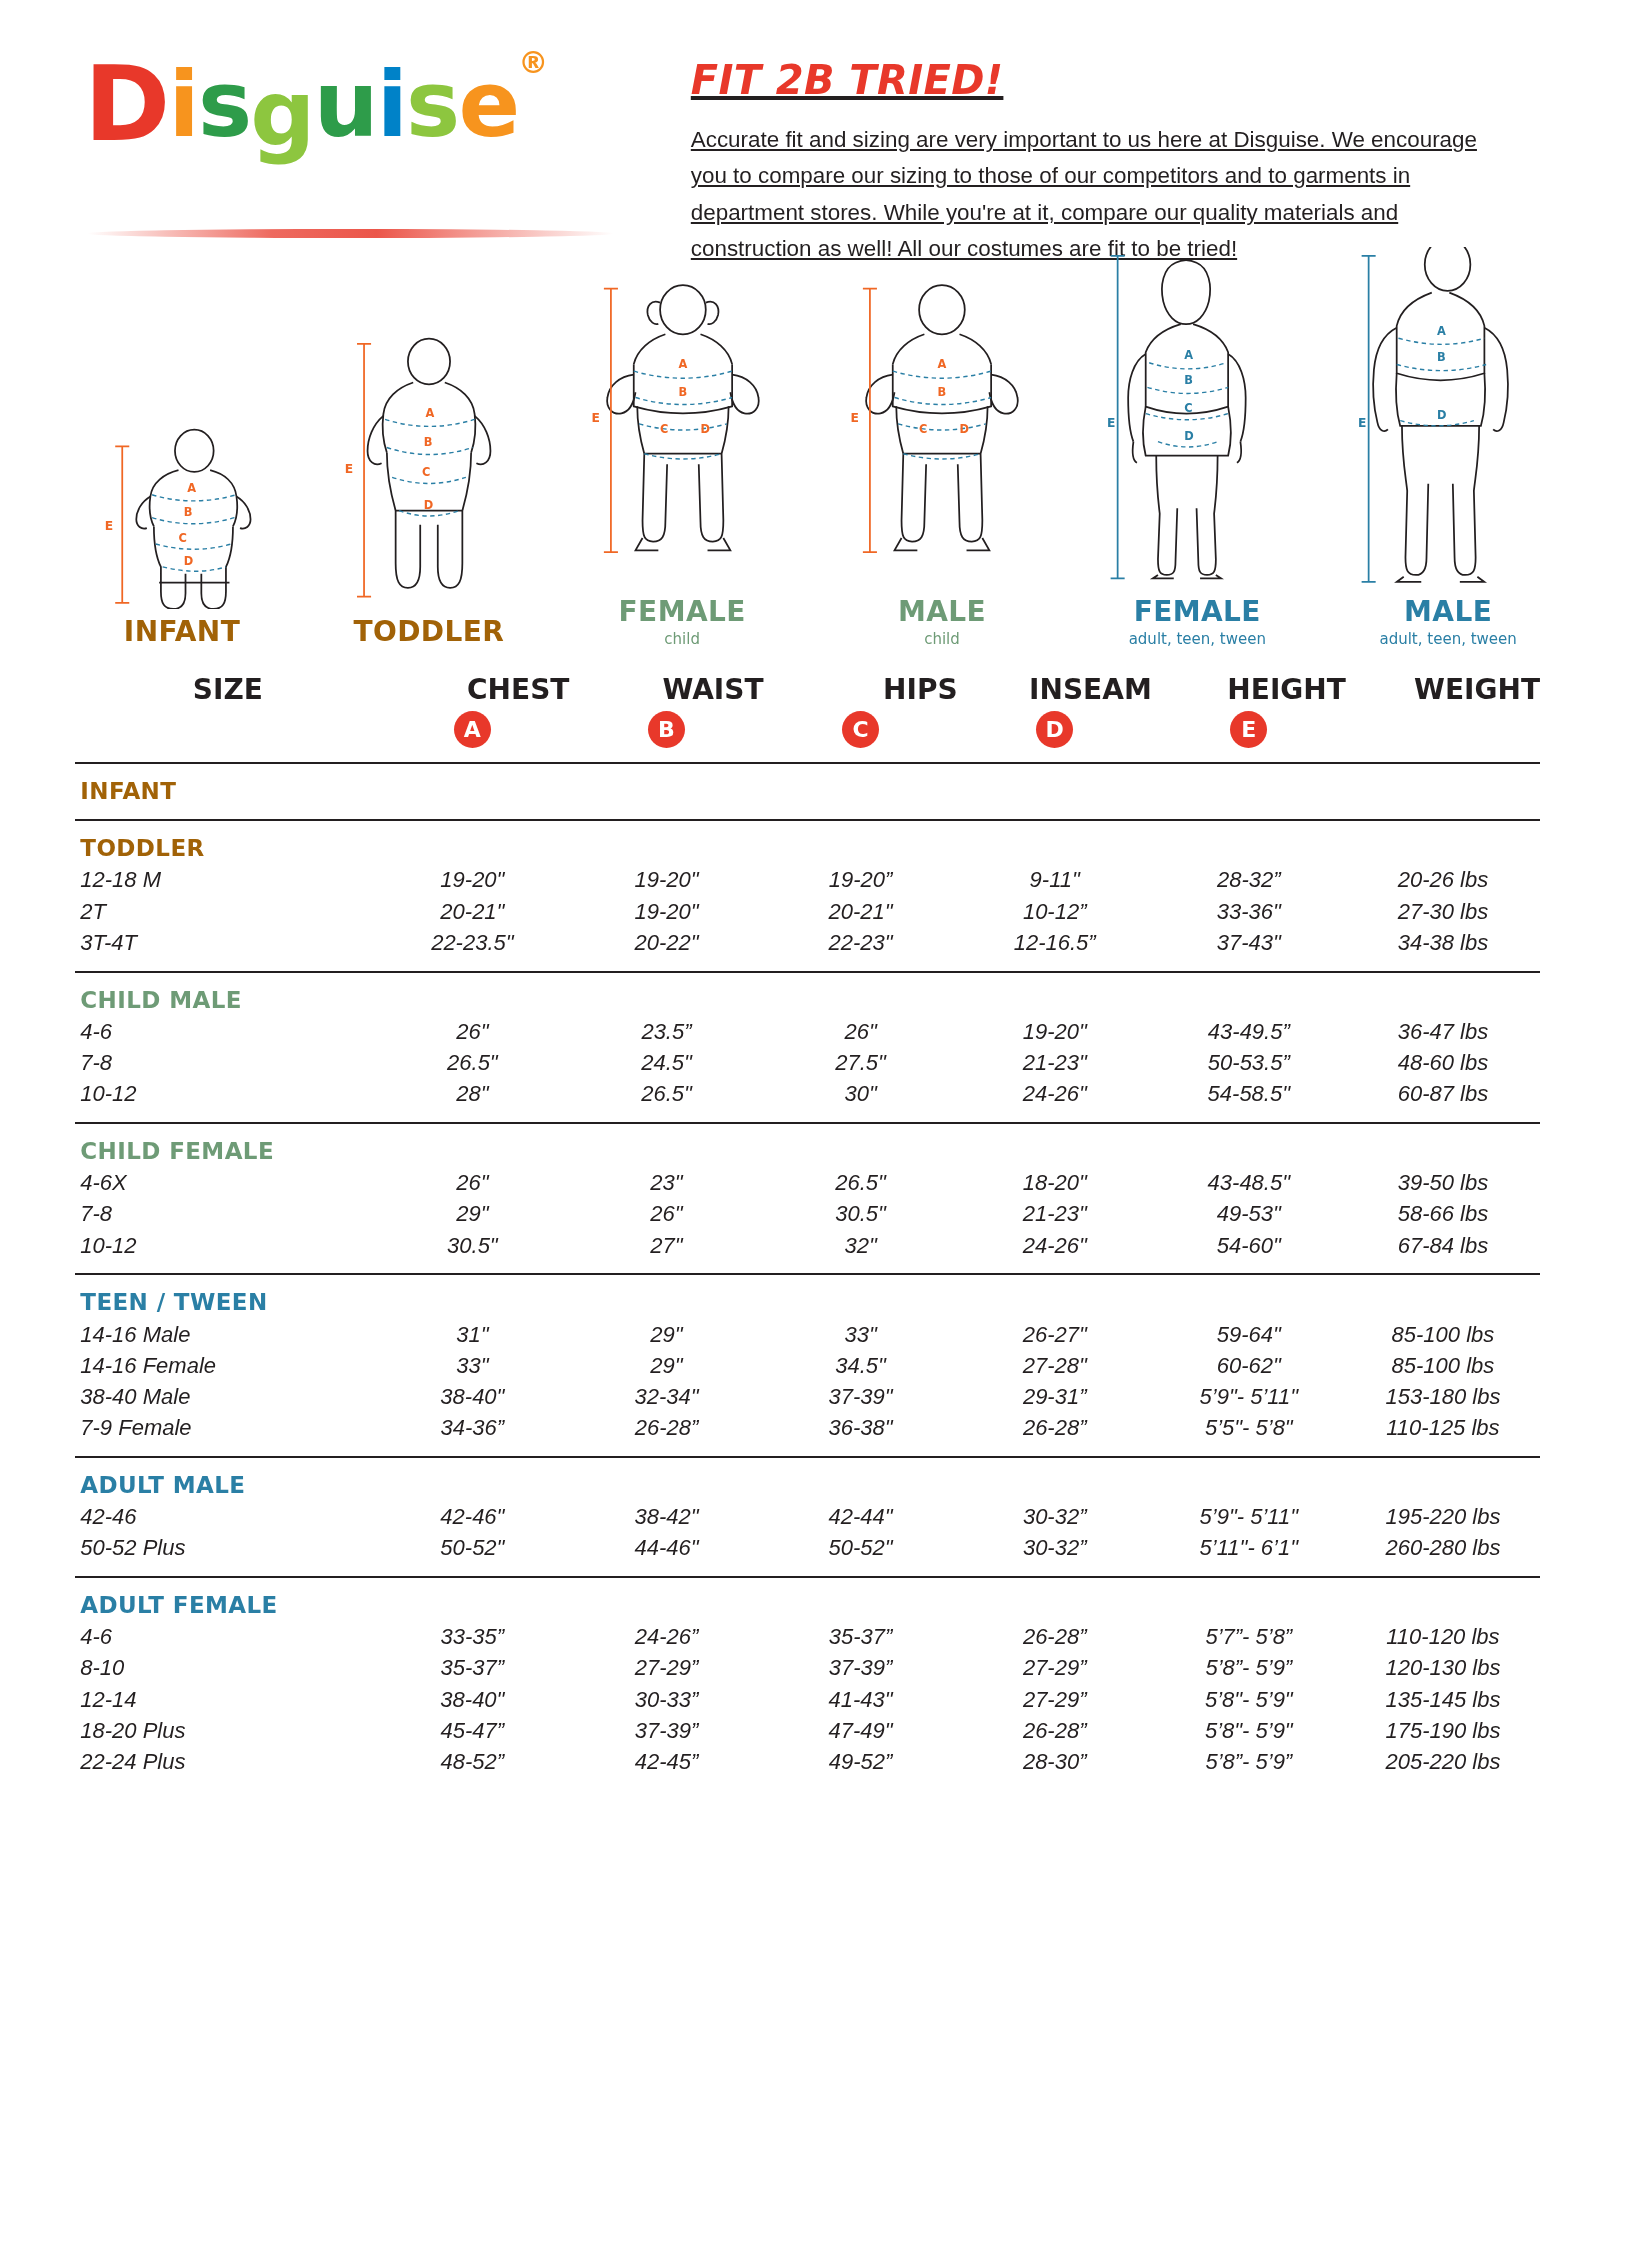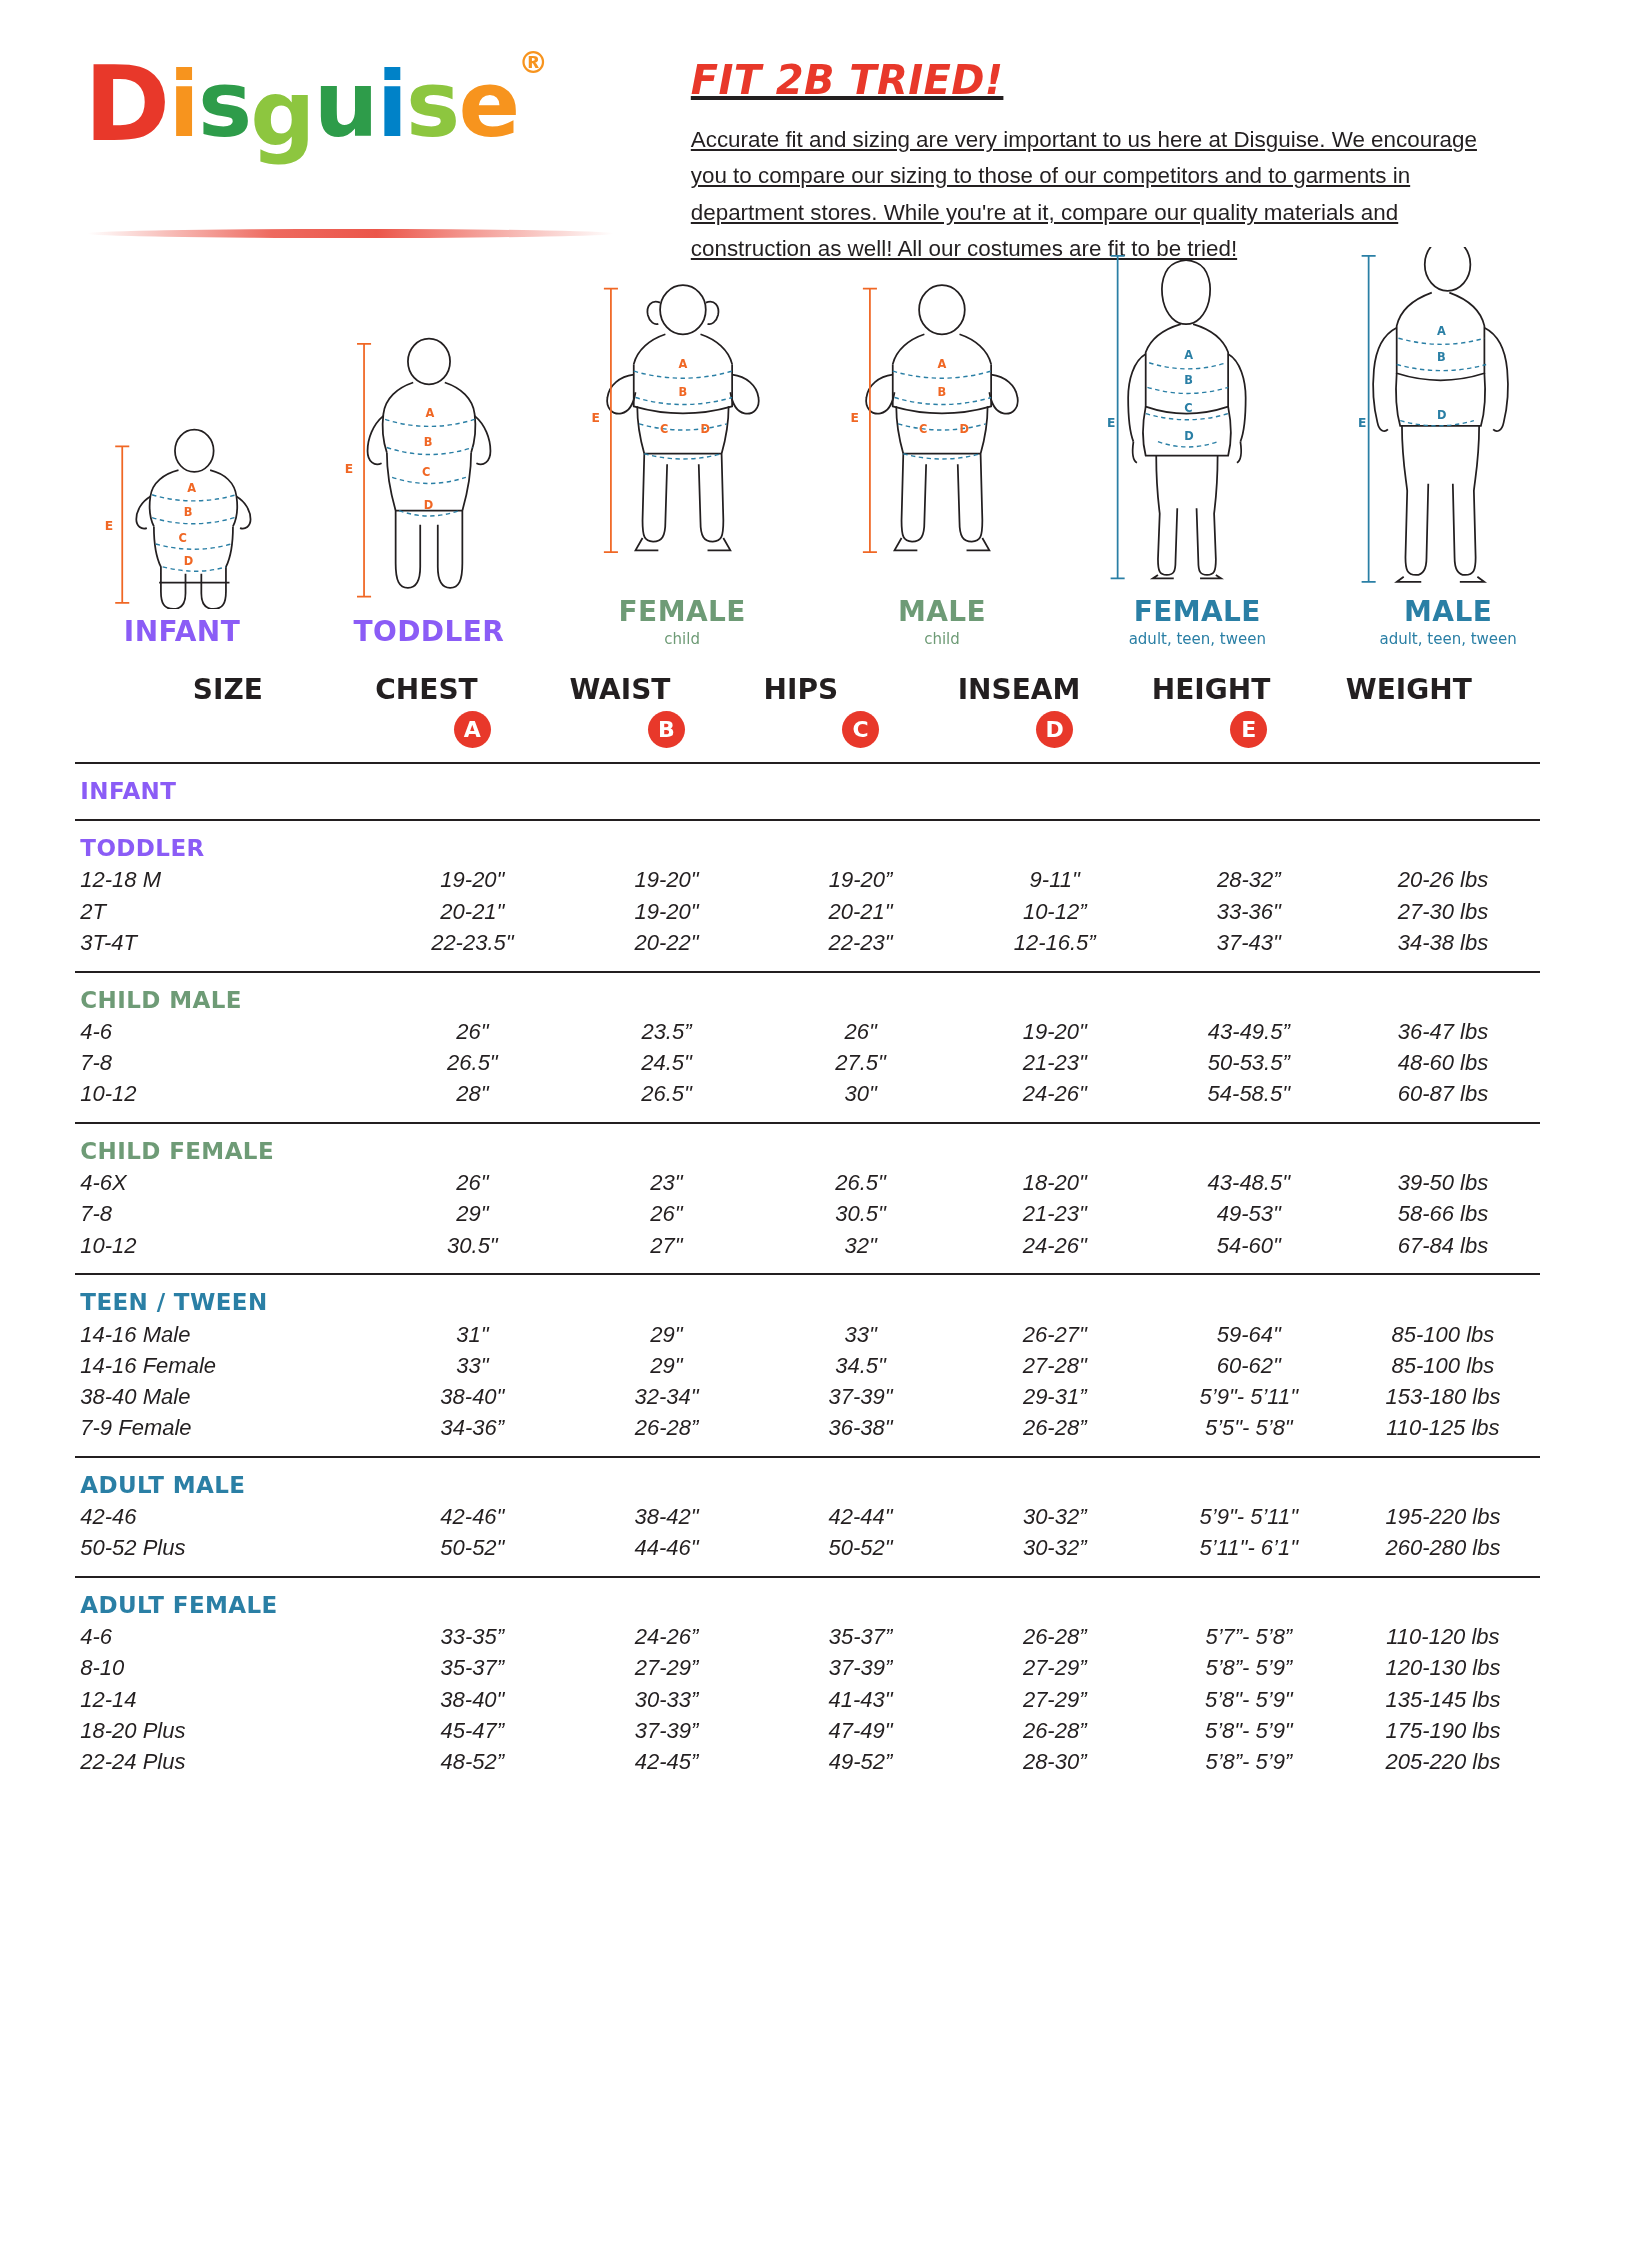--- a/index.html
+++ b/index.html
@@ -110,42 +110,42 @@
     font-size: 28px;
     letter-spacing: 0.4px;
     margin-top: 3.5px;
   }
   .fig-sub {
     font-family: "DejaVu Sans", sans-serif;
     font-weight: normal;
     font-size: 15px;
     margin-top: 1.8px;
   }
-  .c-orange { color: #8b5cf6; }
+  .c-orange { color: #a16207; }
   .c-green  { color: #6e9b76; }
   .c-blue   { color: #2a7fa5; }
 
   
   .table-wrap {
     margin-top: 8.8px;
     padding: 0 7px;
   }
   table.sizes {
     width: 100%;
     border-collapse: collapse;
     table-layout: fixed;
   }
   table.sizes col.c-size   { width: 20.5%; }
   table.sizes col.c-data   { width: 13.25%; }
 
   th.col-head {
     font-family: "DejaVu Sans", sans-serif;
     font-weight: bold;
     font-size: 28px;
-    text-align: left;
+    text-align: right;
     padding: 16px 0 3.5px 0;
     color: #231f20;
   }
   th.col-head.left { text-align: center; padding-left: 5.3px; }
 
   td.badge-cell {
     text-align: center;
     padding-bottom: 14px;
   }
   .badge {

